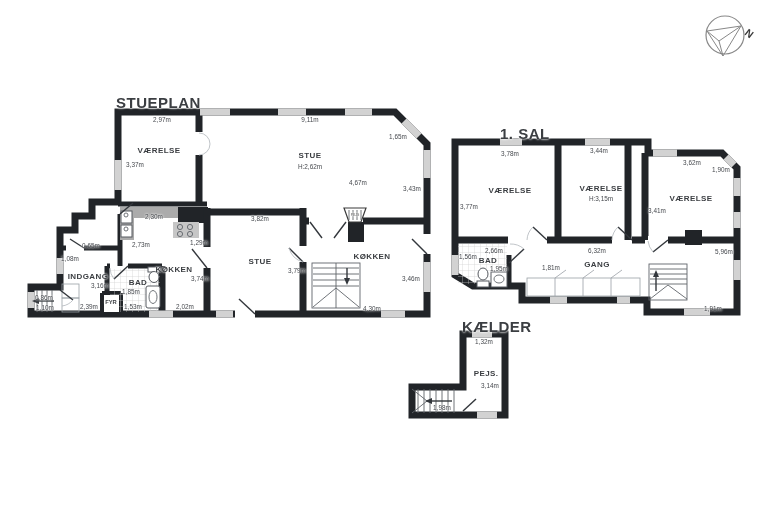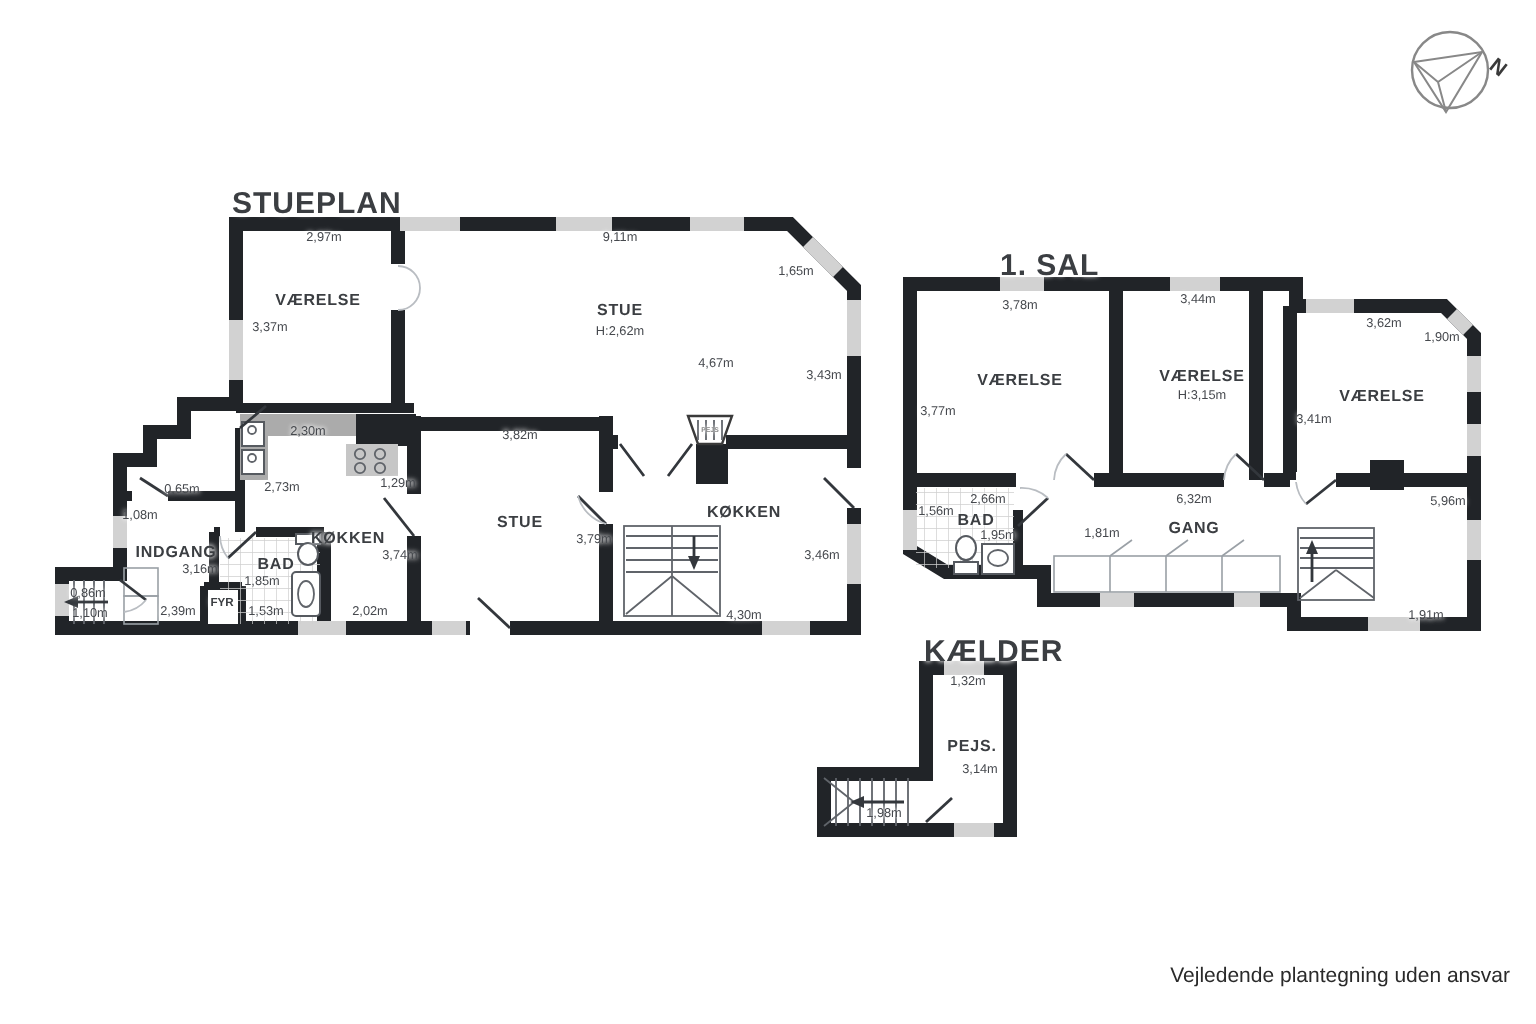--- a/index.html
+++ b/index.html
@@ -278,15 +278,14 @@
       <span class="lbl kind-dim" style="left: 499px; top: 268px;">1,95m</span>
       <span class="lbl kind-dim" style="left: 551px; top: 267px;">1,81m</span>
       <span class="lbl kind-dim" style="left: 713px; top: 308px;">1,91m</span>
       <span class="lbl kind-heading" style="left: 462px; top: 326px;">KÆLDER</span>
       <span class="lbl kind-room" style="left: 486px; top: 373px;">PEJS.</span>
       <span class="lbl kind-dim" style="left: 484px; top: 341px;">1,32m</span>
       <span class="lbl kind-dim" style="left: 490px; top: 385px;">3,14m</span>
       <span class="lbl kind-dim" style="left: 442px; top: 407px;">1,98m</span>
     </div>
 
-<div id="footer-note">Vejledende plantegning uden ansvar</div>
 
 </div>
 
 </body></html>

